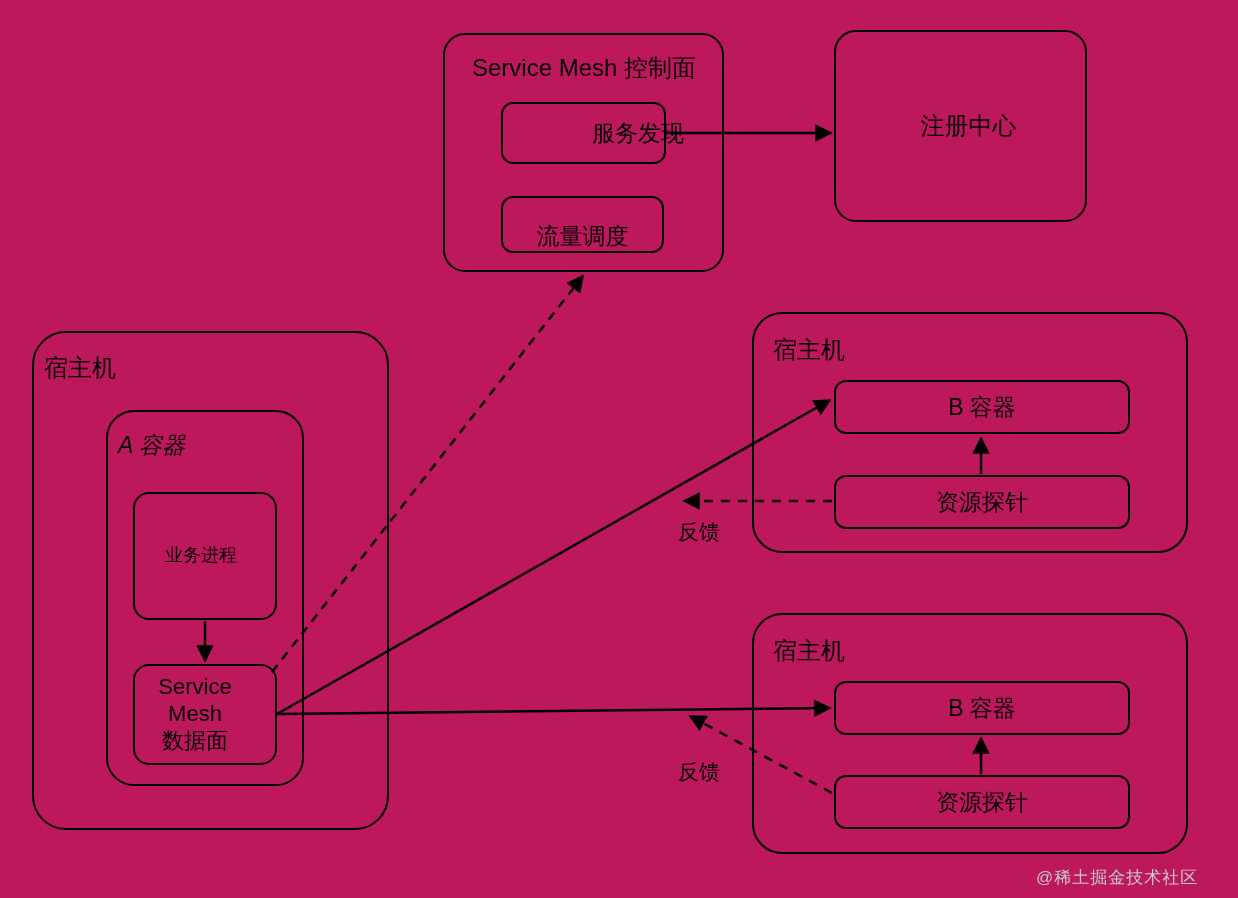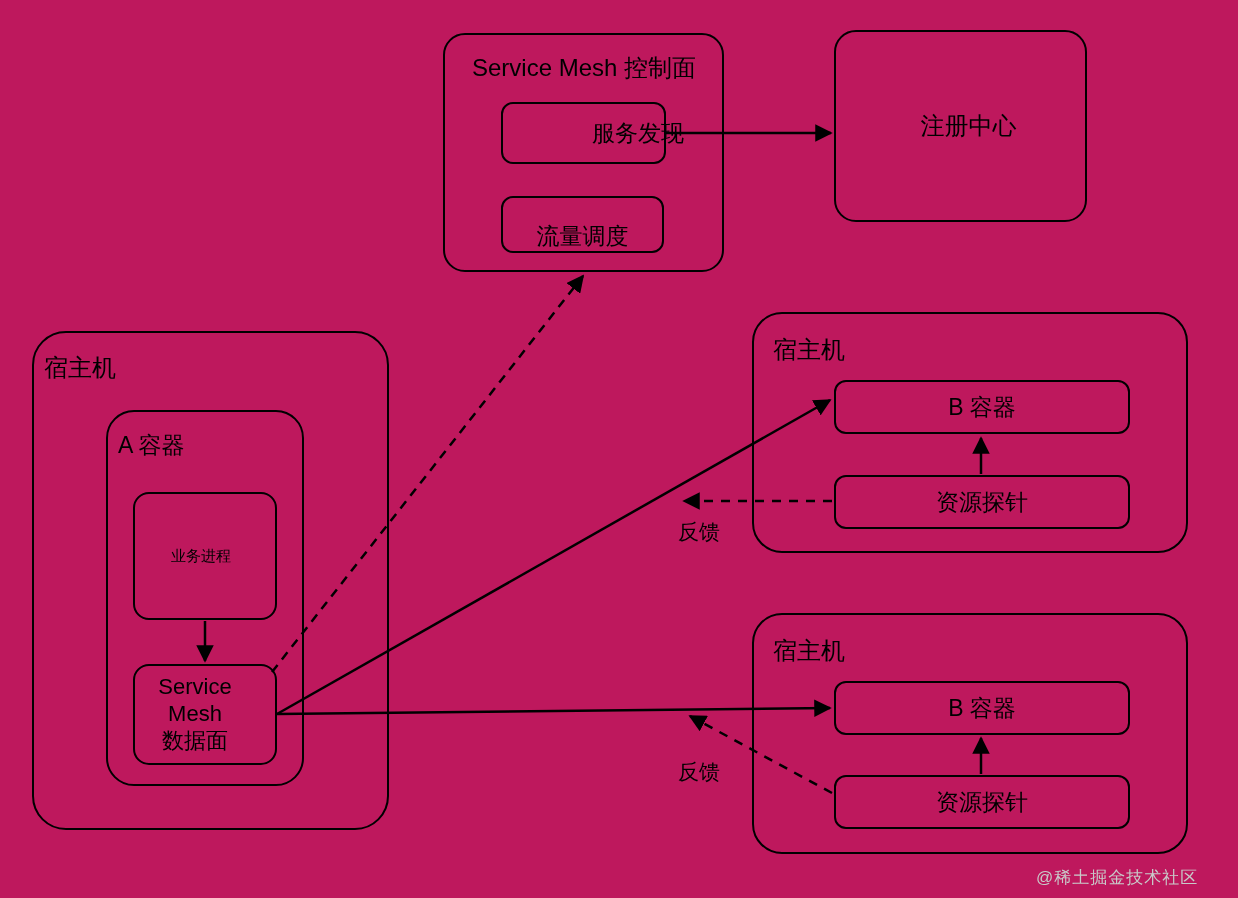--- a/index.html
+++ b/index.html
@@ -105,24 +105,24 @@
   <div class="box thin" style="left:501px; top:196px; width:163px; height:57px; border-radius:12px;"></div>
   <div class="label-center" style="left:501px; top:208px; width:163px; height:57px; font-size:23px;">流量调度</div>
 
   <div class="box" style="left:834px; top:30px; width:253px; height:192px; border-radius:22px;"></div>
   <div class="label-center" style="left:834px; top:30px; width:253px; height:192px; font-size:24px;margin-left:8px;">注册中心</div>
 
   <div class="box" style="left:32px; top:331px; width:357px; height:499px; border-radius:34px;"></div>
   <div class="label-tl" style="left:44px; top:352px; font-size:24px;">宿主机</div>
 
   <div class="box" style="left:106px; top:410px; width:198px; height:376px; border-radius:28px;"></div>
-  <div class="label-tl" style="left:118px; top:430px; font-size:23px;">A 容器</div>
+  <div class="label-tl" style="left:118px; top:430px; font-size:23px;font-style:italic;">A 容器</div>
 
   <div class="box thin" style="left:133px; top:492px; width:144px; height:128px; border-radius:16px;"></div>
-  <div class="label-center" style="left:133px; top:492px; width:136px; height:128px; font-size:15px;">业务进程</div>
+  <div class="label-center" style="left:133px; top:492px; width:136px; height:128px; font-size:18px;">业务进程</div>
 
   <div class="box thin" style="left:133px; top:664px; width:144px; height:101px; border-radius:16px;"></div>
   <div class="label-center" style="left:133px; top:664px; width:124px; height:101px; font-size:22px;">Service
 Mesh
 数据面</div>
 
   <div class="box" style="left:752px; top:312px; width:436px; height:241px; border-radius:30px;"></div>
   <div class="label-tl" style="left:773px; top:334px; font-size:24px;">宿主机</div>
 
   <div class="box thin" style="left:834px; top:380px; width:296px; height:54px; border-radius:12px;"></div>

